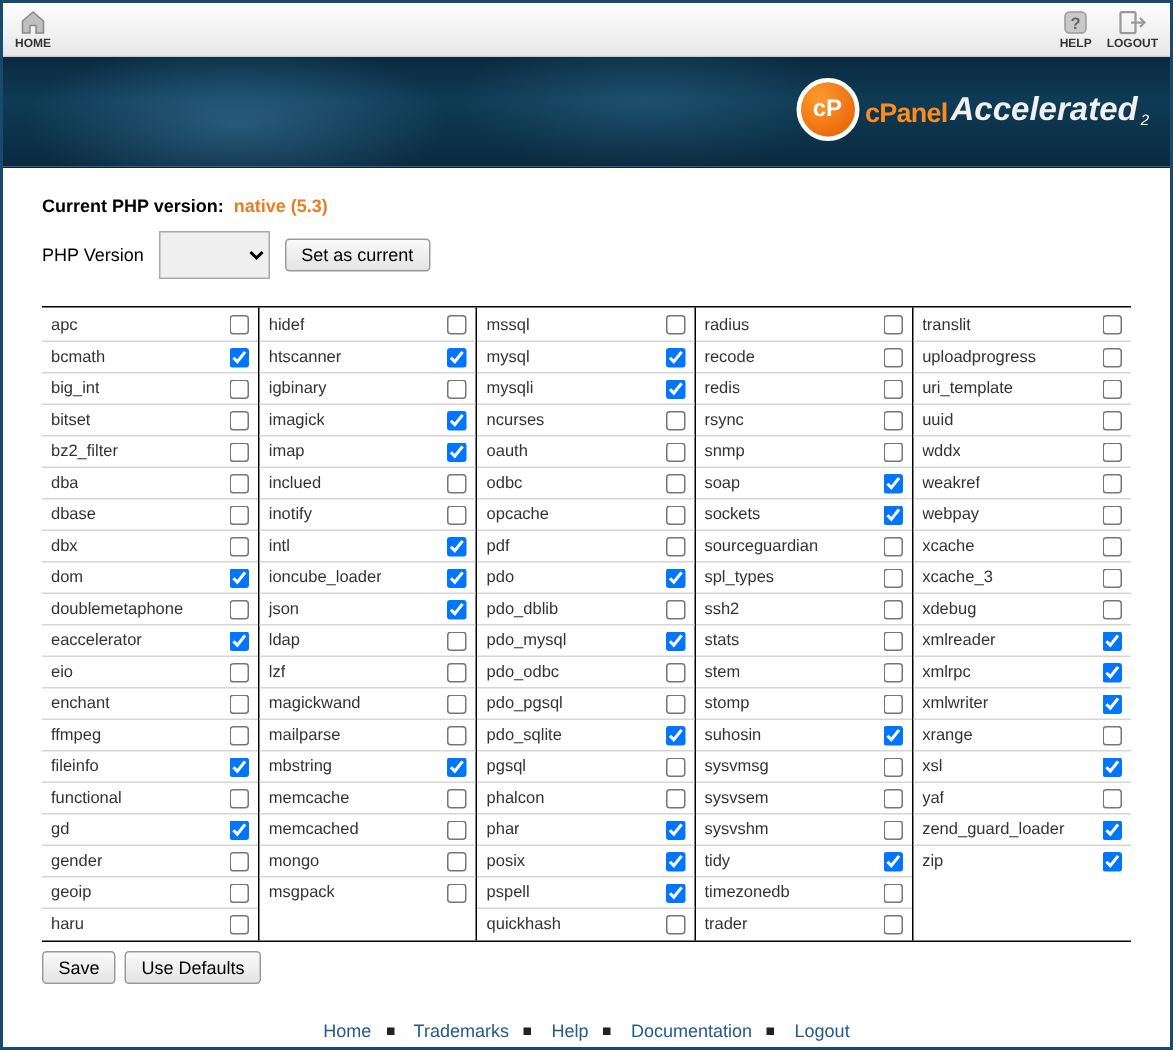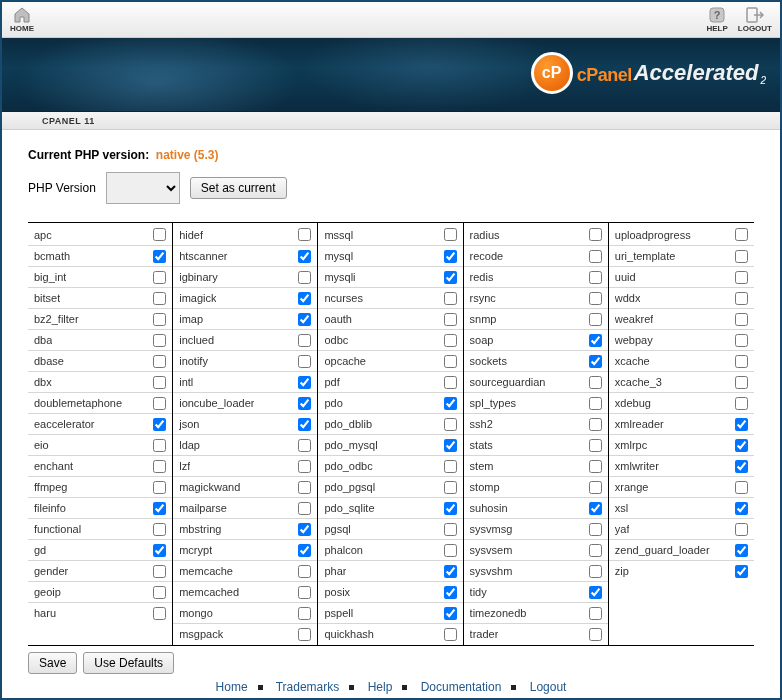--- a/index.html
+++ b/index.html
@@ -175,23 +175,20 @@
     <div class="banner-logo">
       <div class="cp-mark"></div>
       <div class="cp-text">
         <span class="cp-cpanel">cPanel</span>
         <span class="cp-accel">Accelerated</span>
         <span class="cp-sub">2</span>
       </div>
     </div>
   </div>
 
-  <div class="breadcrumb-bar">
-    <span>CPANEL 11</span>
-  </div>
 
   <div class="content">
     <div class="ver-line">
       <b>Current PHP version:</b>&nbsp;
       <span class="ver-cur">native (5.3)</span>
     </div>
 
     <div class="sel-row">
       <span>PHP Version</span>
       <select id="ver-select"><option>5.4</option></select>
@@ -226,20 +223,24 @@
           </div>
           <div class="ext-row">
             <span class="ext-name">dbase</span>
             <input type="checkbox" style="">
           </div>
           <div class="ext-row">
             <span class="ext-name">dbx</span>
             <input type="checkbox" style="">
           </div>
           <div class="ext-row">
+            <span class="ext-name">dom</span>
+            <input type="checkbox" checked="" style="">
+          </div>
+          <div class="ext-row">
             <span class="ext-name">doublemetaphone</span>
             <input type="checkbox" style="">
           </div>
           <div class="ext-row">
             <span class="ext-name">eaccelerator</span>
             <input type="checkbox" checked="" style="">
           </div>
           <div class="ext-row">
             <span class="ext-name">eio</span>
             <input type="checkbox" style="">
@@ -332,24 +333,20 @@
           </div>
           <div class="ext-row">
             <span class="ext-name">mailparse</span>
             <input type="checkbox" style="">
           </div>
           <div class="ext-row">
             <span class="ext-name">mbstring</span>
             <input type="checkbox" checked="" style="">
           </div>
           <div class="ext-row">
-            <span class="ext-name">mcrypt</span>
-            <input type="checkbox" checked="" style="">
-          </div>
-          <div class="ext-row">
             <span class="ext-name">memcache</span>
             <input type="checkbox" style="">
           </div>
           <div class="ext-row">
             <span class="ext-name">memcached</span>
             <input type="checkbox" style="">
           </div>
           <div class="ext-row">
             <span class="ext-name">mongo</span>
             <input type="checkbox" style="">
@@ -517,20 +514,24 @@
           <div class="ext-row">
             <span class="ext-name">timezonedb</span>
             <input type="checkbox" style="">
           </div>
           <div class="ext-row">
             <span class="ext-name">trader</span>
             <input type="checkbox" style="">
           </div>
         </div>
         <div class="col">
+          <div class="ext-row">
+            <span class="ext-name">translit</span>
+            <input type="checkbox" style="">
+          </div>
           <div class="ext-row">
             <span class="ext-name">uploadprogress</span>
             <input type="checkbox" style="">
           </div>
           <div class="ext-row">
             <span class="ext-name">uri_template</span>
             <input type="checkbox" style="">
           </div>
           <div class="ext-row">
             <span class="ext-name">uuid</span>

